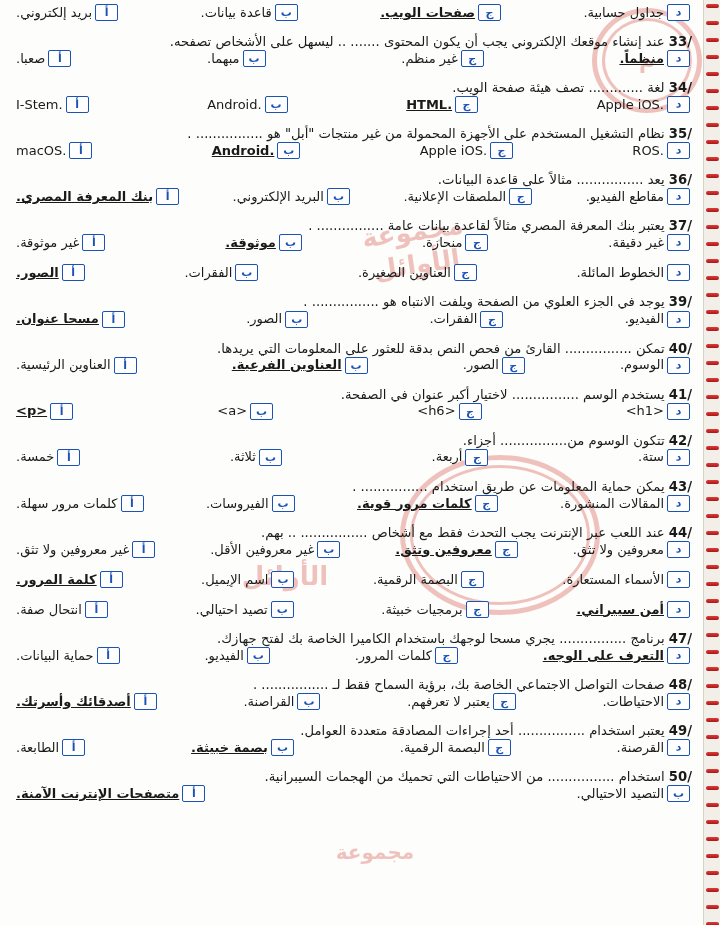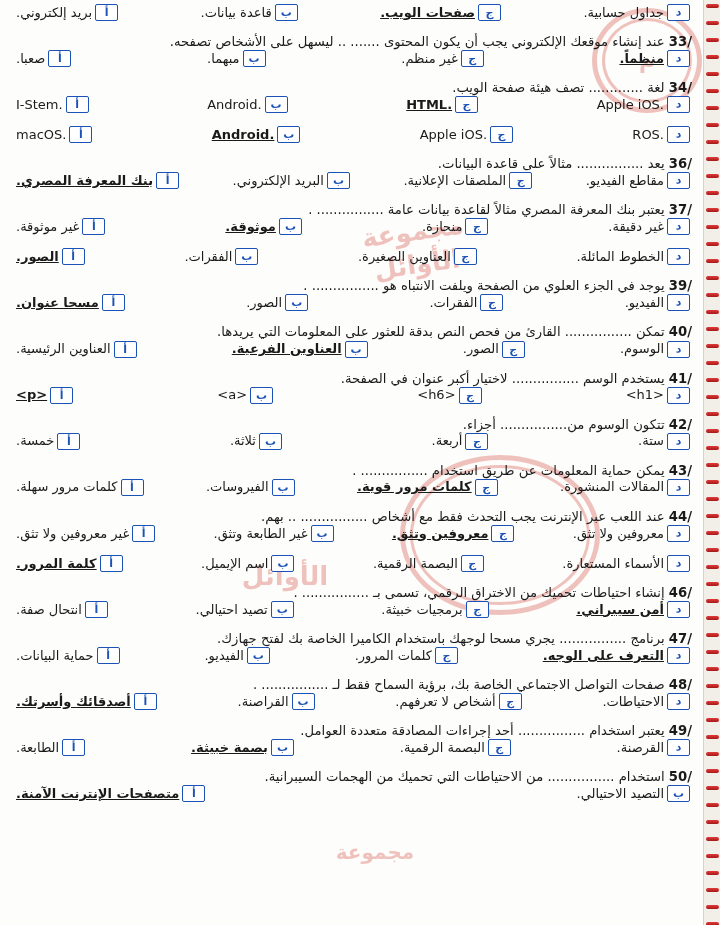--- a/index.html
+++ b/index.html
@@ -232,20 +232,21 @@
             <span class="tag">ب</span>
             <span class="txt ltr">Android.</span>
           </span>
           <span class="opt">
             <span class="tag">أ</span>
             <span class="txt ltr">I-Stem.</span>
           </span>
         </div>
       </div>
       <div class="q">
+        <div class="qline"><span class="qnum">/35</span><span> نظام التشغيل المستخدم على الأجهزة المحمولة من غير منتجات "أبل" هو ................ .</span></div>
         <div class="opts">
           <span class="opt">
             <span class="tag">د</span>
             <span class="txt ltr">ROS.</span>
           </span>
           <span class="opt">
             <span class="tag">ج</span>
             <span class="txt ltr">Apple iOS.</span>
           </span>
           <span class="opt">
@@ -431,21 +432,21 @@
           <span class="opt">
             <span class="tag">د</span>
             <span class="txt">معروفين ولا تثق.</span>
           </span>
           <span class="opt">
             <span class="tag">ج</span>
             <span class="txt ans">معروفين وتثق.</span>
           </span>
           <span class="opt">
             <span class="tag">ب</span>
-            <span class="txt">غير الطابعة وتثق.</span>
+            <span class="txt">غير معروفين الأقل.</span>
           </span>
           <span class="opt">
             <span class="tag">أ</span>
             <span class="txt">غير معروفين ولا تثق.</span>
           </span>
         </div>
       </div>
       <div class="q">
         <div class="opts">
           <span class="opt">
@@ -460,21 +461,20 @@
             <span class="tag">ب</span>
             <span class="txt">اسم الإيميل.</span>
           </span>
           <span class="opt">
             <span class="tag">أ</span>
             <span class="txt ans">كلمة المرور.</span>
           </span>
         </div>
       </div>
       <div class="q">
-        <div class="qline"><span class="qnum">/46</span><span> إنشاء احتياطات تحميك من الاختراق الرقمي، تسمى بـ ................ .</span></div>
         <div class="opts">
           <span class="opt">
             <span class="tag">د</span>
             <span class="txt ans">أمن سيبراني.</span>
           </span>
           <span class="opt">
             <span class="tag">ج</span>
             <span class="txt">برمجيات خبيثة.</span>
           </span>
           <span class="opt">
@@ -510,21 +510,21 @@
       </div>
       <div class="q">
         <div class="qline"><span class="qnum">/48</span><span> صفحات التواصل الاجتماعي الخاصة بك، برؤية السماح فقط لـ ................ .</span></div>
         <div class="opts">
           <span class="opt">
             <span class="tag">د</span>
             <span class="txt">الاحتياطات.</span>
           </span>
           <span class="opt">
             <span class="tag">ج</span>
-            <span class="txt">أشخاص لا تعرفهم.</span>
+            <span class="txt">يعتبر لا تعرفهم.</span>
           </span>
           <span class="opt">
             <span class="tag">ب</span>
             <span class="txt">القراصنة.</span>
           </span>
           <span class="opt">
             <span class="tag">أ</span>
             <span class="txt ans">أصدقائك وأسرتك.</span>
           </span>
         </div>

